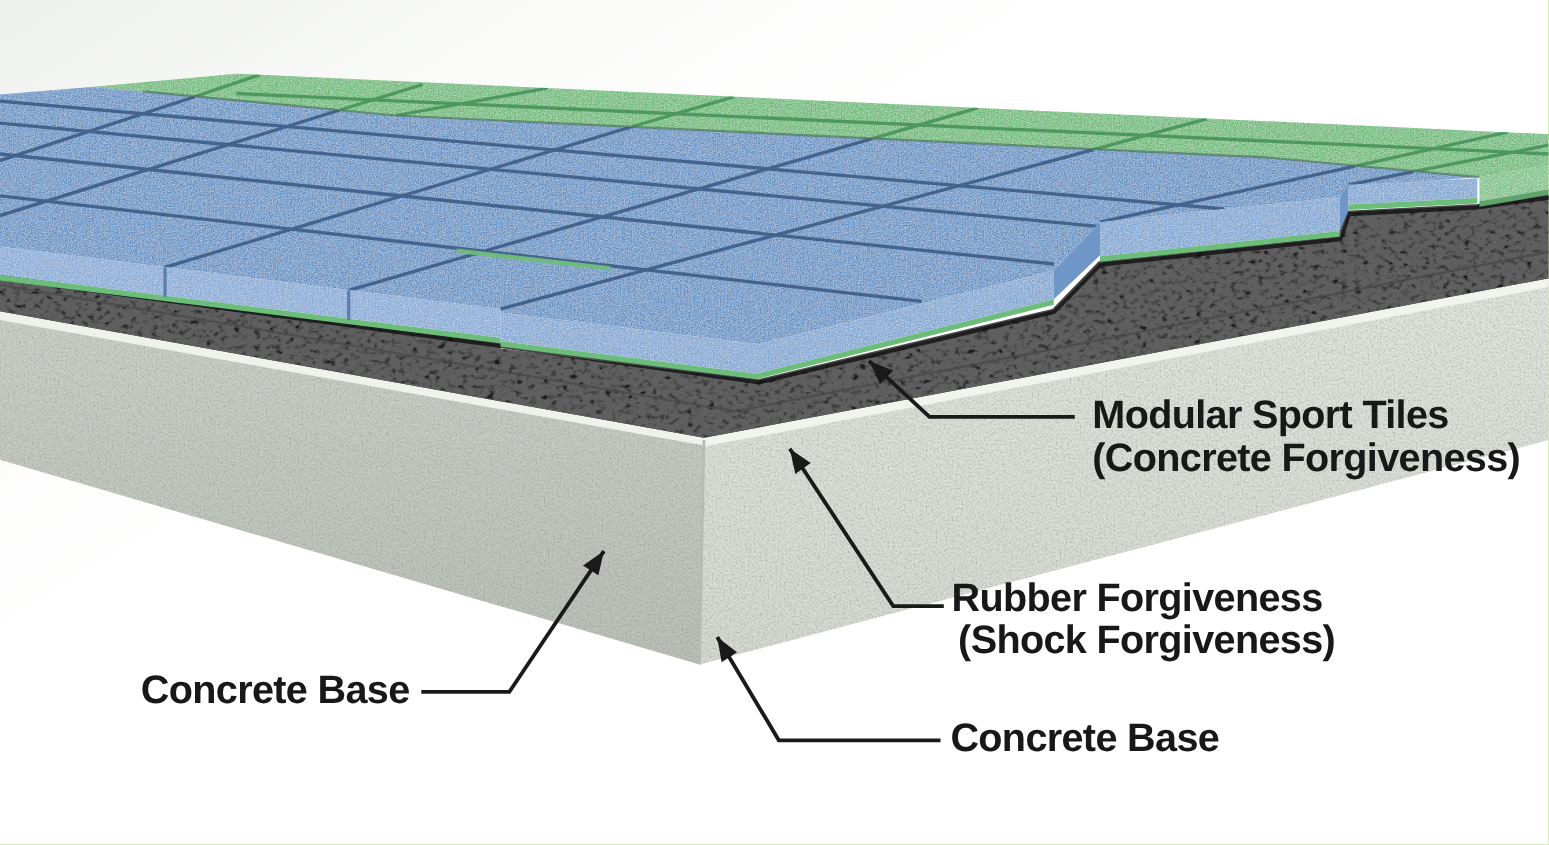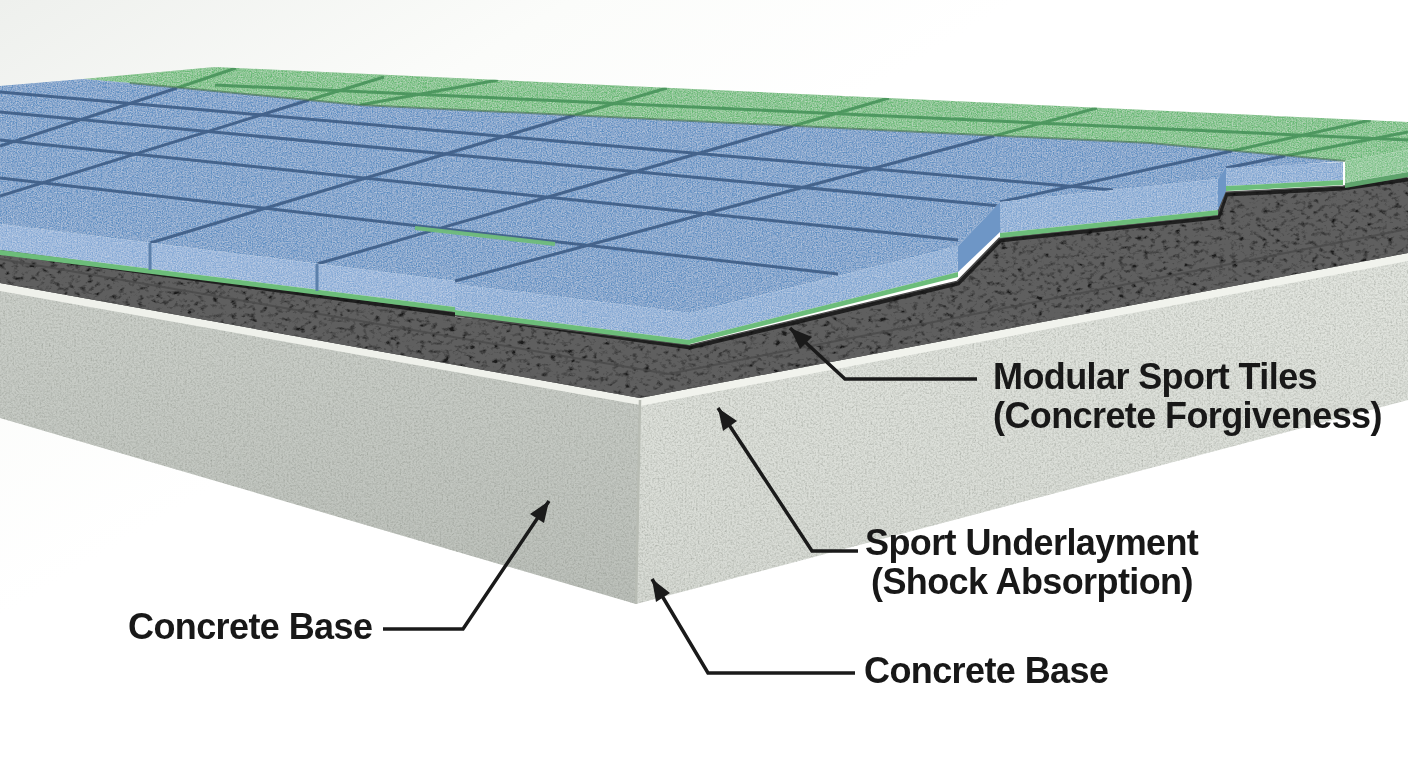--- a/index.html
+++ b/index.html
@@ -171,22 +171,22 @@
     <polygon points="652,579 656,602 670,593"></polygon>
   </g>
 </svg>
 
 <div class="callout" style="left:993px;top:357px;">
   <span class="ln">Modular Sport Tiles</span>
   <span class="ln">(Concrete Forgiveness)</span>
 </div>
 
 <div class="callout" style="left:865px;top:523px;">
-  <span class="ln">Sport Underlayment</span>
-  <span class="ln indent">(Shock Absorption)</span>
+  <span class="ln">Rubber Forgiveness</span>
+  <span class="ln indent">(Shock Forgiveness)</span>
 </div>
 
 <div class="callout" style="left:128px;top:607px;">
   <span class="ln">Concrete Base</span>
 </div>
 
 <div class="callout" style="left:864px;top:651px;">
   <span class="ln">Concrete Base</span>
 </div>
 

